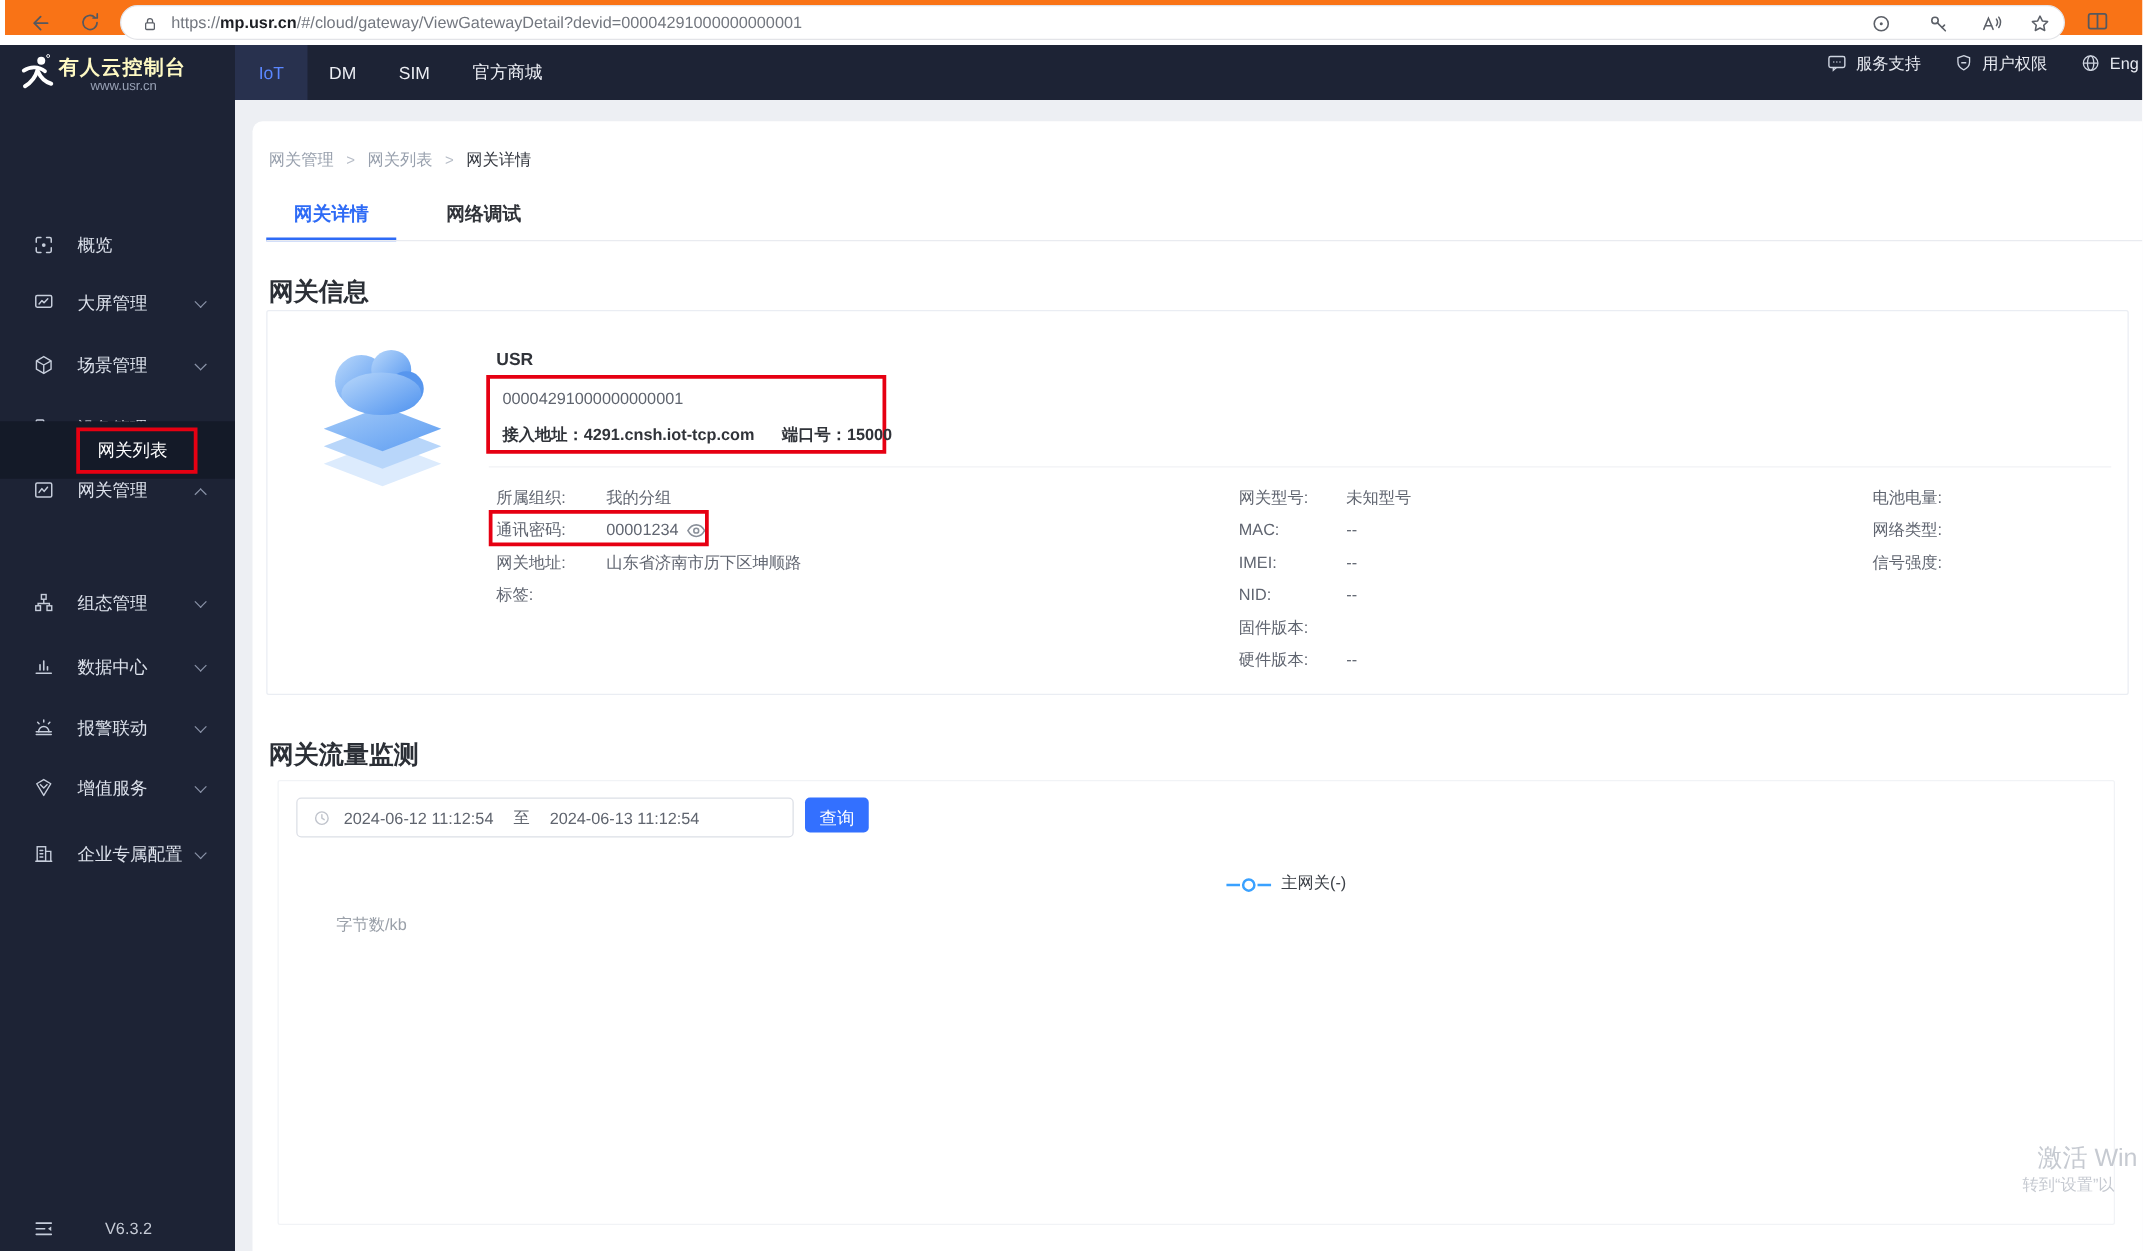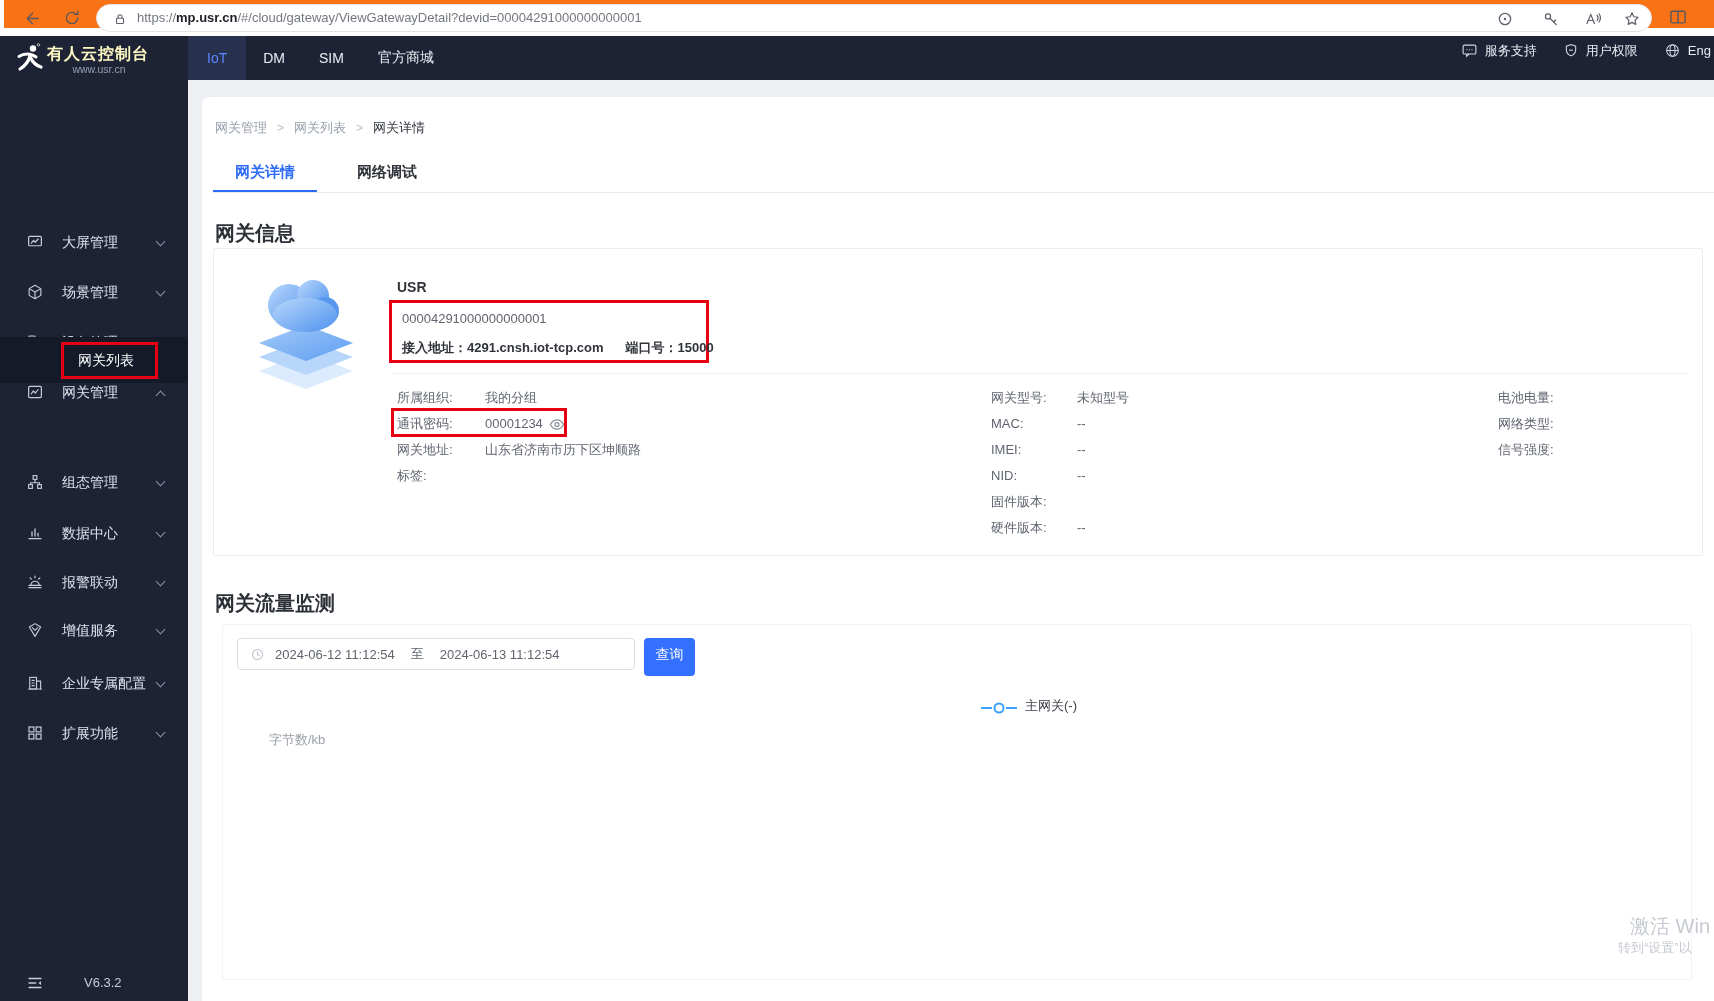--- a/index.html
+++ b/index.html
@@ -66,21 +66,21 @@
   .flabel{color:#606570;width:88px}
   .fvalue{color:#606570;display:flex;align-items:center;gap:6px}
   .frow.mid .flabel{width:86px}
   #pwdbox{position:absolute;left:177px;top:159px;width:176px;height:29px;border:3px solid #e60012}
 
   
   #chart-card{position:absolute;left:34px;top:544px;width:1470px;height:356px;border:1px solid #f1f3f6;border-radius:2px;background:#fff}
   #date-range{position:absolute;left:14px;top:13px;width:398px;height:32px;border:1px solid #dcdfe6;border-radius:4px;background:#fff;display:flex;align-items:center;padding:0 12px;font-size:13px;color:#5f646e}
   #date-range .clock{color:#c0c4cc;margin-right:10px}
   #date-sep{margin:0 16px;color:#5f646e}
-  #query-btn{position:absolute;left:421px;top:13px;width:51px;height:38px;background:#3370ff;border-radius:4px;color:#fff;font-size:14px;text-align:center;line-height:32px;cursor:pointer}
+  #query-btn{position:absolute;left:421px;top:13px;width:51px;height:28px;background:#3370ff;border-radius:4px;color:#fff;font-size:14px;text-align:center;line-height:32px;cursor:pointer}
   #legend{position:absolute;left:758px;top:72px;display:flex;align-items:flex-end;gap:8px;font-size:13px;color:#3c4047}
   #ylabel{position:absolute;left:46px;top:106px;font-size:13px;color:#9aa0a9}
 
   
   #wm1{position:absolute;left:1442px;top:833px;font-size:20px;color:#c6cad1;white-space:nowrap}
   #wm2{position:absolute;left:1430px;top:859px;font-size:13px;color:#c6cad1;white-space:nowrap}
 </style>
 </head>
 <body>
 
@@ -186,20 +186,32 @@
             <ellipse cx="12" cy="12" rx="3.6" ry="8.2"></ellipse>
             <path d="M3.8 12h16.4"></path>
           </svg>
         <span>Eng</span>
       </div>
     </div>
   </div>
 
   <div id="sidebar">
 
+    <div class="mi" style="top:96px">
+      <span class="mi-icon">
+          <svg viewBox="0 0 24 24" width="18" height="18" fill="none" stroke="currentColor" stroke-width="1.6" stroke-linecap="round">
+            <path d="M4 9V5.5A1.5 1.5 0 0 1 5.5 4H9"></path>
+            <path d="M15 4h3.5A1.5 1.5 0 0 1 20 5.5V9"></path>
+            <path d="M20 15v3.5a1.5 1.5 0 0 1-1.5 1.5H15"></path>
+            <path d="M9 20H5.5A1.5 1.5 0 0 1 4 18.5V15"></path>
+            <circle cx="12" cy="12" r="2" fill="currentColor" stroke="none"></circle>
+          </svg>
+        </span>
+      <span class="mi-label">概览</span>
+    </div>
 
     <div class="mi" style="top:142px">
       <span class="mi-icon">
           <svg viewBox="0 0 24 24" width="18" height="18" fill="none" stroke="currentColor" stroke-width="1.6" stroke-linecap="round" stroke-linejoin="round">
             <rect x="3.5" y="4.5" width="17" height="12.5" rx="1.5"></rect>
             <path d="M7 13.5 10 10l2.3 2.3 4-4.3"></path>
           </svg>
         </span>
       <span class="mi-label">大屏管理</span>
       <span class="chev down"></span>
@@ -296,32 +308,20 @@
           <svg viewBox="0 0 24 24" width="18" height="18" fill="none" stroke="currentColor" stroke-width="1.5" stroke-linecap="round">
             <rect x="5" y="4.5" width="9" height="15.5"></rect>
             <path d="M14 9.5h5.5V20"></path>
             <path d="M8 8.5h3M8 12h3M8 15.5h3M3.5 20h17"></path>
           </svg>
         </span>
       <span class="mi-label">企业专属配置</span>
       <span class="chev down"></span>
     </div>
 
-    <div class="mi" style="top:633px">
-      <span class="mi-icon">
-          <svg viewBox="0 0 24 24" width="18" height="18" fill="none" stroke="currentColor" stroke-width="1.6">
-            <rect x="4" y="4" width="6.5" height="6.5"></rect>
-            <rect x="13.5" y="4" width="6.5" height="6.5"></rect>
-            <rect x="4" y="13.5" width="6.5" height="6.5"></rect>
-            <rect x="13.5" y="13.5" width="6.5" height="6.5"></rect>
-          </svg>
-        </span>
-      <span class="mi-label">扩展功能</span>
-      <span class="chev down"></span>
-    </div>
 
     <div id="version-row">
       <span class="mi-icon" style="left:26px;top:2px">
           <svg viewBox="0 0 24 24" width="18" height="18" fill="none" stroke="currentColor" stroke-width="1.7" stroke-linecap="round">
             <path d="M4 6h16M4 12h9M4 18h16"></path>
             <path d="M20 9.5 16.5 12l3.5 2.5z" fill="currentColor" stroke="none"></path>
           </svg>
         </span>
       <span id="version-label">V6.3.2</span>
     </div>

